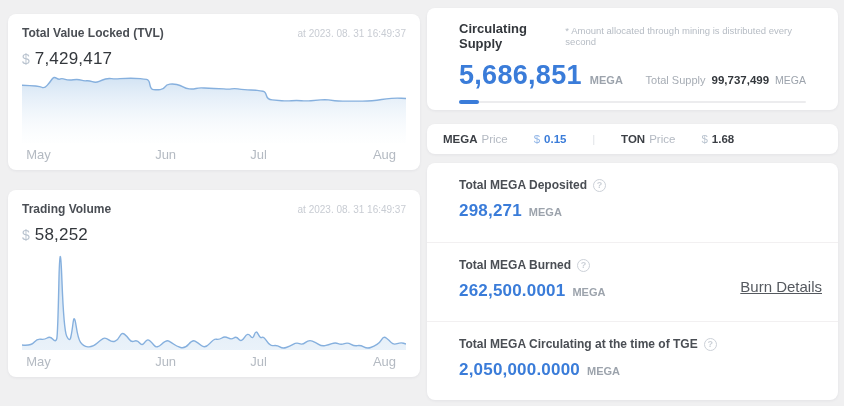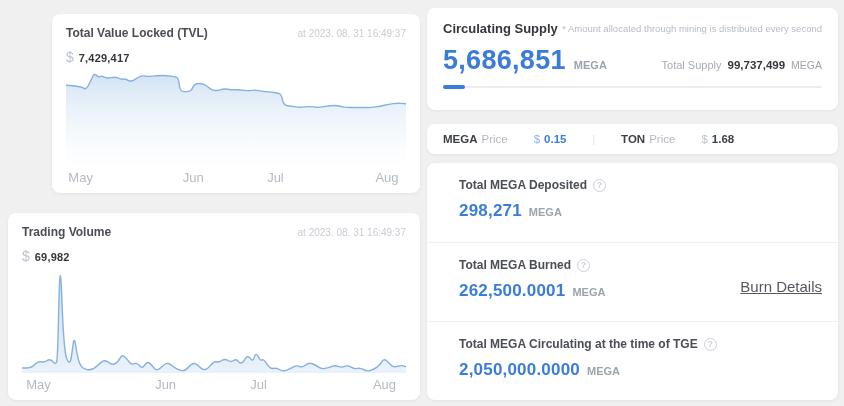--- a/index.html
+++ b/index.html
@@ -14,38 +14,38 @@
   .card {
     background:#ffffff;
     border-radius:8px;
     box-shadow:0 1px 3px rgba(30,40,60,0.06);
   }
   .col-left  { position:absolute; left:8px;  top:14px; width:412px; }
   .col-right { position:absolute; left:427px; top:8px;  width:411px; }
 
   
   .chart-card { display:flex; flex-direction:column; padding:12px 14px 10px; }
-  .chart-card.tvl { height:179px; margin-bottom:20px;margin-left:44px; }
+  .chart-card.tvl { height:156px; margin-bottom:20px; }
   .chart-card.vol { height:187px; }
   .card-head { display:flex; justify-content:space-between; align-items:center; }
   .card-title { font-size:12px; font-weight:700; color:#4a4e54; }
   .timestamp  { font-size:10px; color:#c8ccd3; }
   .money-row { margin-top:9px; display:flex; align-items:baseline; gap:5px; }
   .money-symbol { font-size:14px; color:#b9c3cf; }
-  .money-value  { font-size:11px; font-weight:700; color:#33373c; letter-spacing:0.2px; }
+  .money-value  { font-size:17px; font-weight:400; color:#33373c; letter-spacing:0.2px; }
   .chart-wrap { flex:1; position:relative; margin-top:6px; overflow:hidden; }
   .chart-svg  { position:absolute; inset:0; width:100%; height:100%; display:block; }
   .x-axis { position:relative; height:15px; margin-top:2px; }
   .x-axis span {
     position:absolute; top:2px; transform:translateX(-50%);
     font-size:13px; color:#b4bac2; white-space:nowrap;
   }
 
   
-  .supply-card { height:102px; padding:13px 16px 0; margin-bottom:14px; }
+  .supply-card { height:102px; padding:13px 32px 0; margin-bottom:14px; }
   .supply-head { display:flex; justify-content:space-between; align-items:center; }
   .supply-title { font-size:13px; font-weight:700; color:#33373c; }
   .supply-note  { font-size:9.5px; color:#b6bcc4; }
   .supply-value-row { margin-top:9px; display:flex; align-items:baseline; }
   .supply-value { font-size:27px; font-weight:700; color:#3a7cd9; letter-spacing:0.3px; }
   .supply-unit  { font-size:11px; color:#9ca3ac; margin-left:8px; font-weight:700; }
   .total-supply { margin-left:auto; display:flex; align-items:flex-end; gap:6px; }
   .ts-label { font-size:11px; color:#a7adb5; }
   .ts-value { font-size:11.5px; font-weight:700; color:#33373c; }
   .ts-unit  { font-size:10.5px; color:#9ca3ac; }
@@ -119,21 +119,21 @@
       </div>
   </section>
 
   <section class="card chart-card vol">
     <div class="card-head">
       <span class="card-title">Trading Volume</span>
       <span class="timestamp">at 2023. 08. 31 16:49:37</span>
     </div>
     <div class="money-row">
       <span class="money-symbol">$</span>
-      <span class="money-value">69,982</span>
+      <span class="money-value">58,252</span>
     </div>
     <div class="chart-wrap">
       <svg class="chart-svg" viewBox="0 0 100 100" preserveAspectRatio="none">
         <defs>
           <linearGradient id="grad1" x1="0" y1="0" x2="0" y2="1">
             <stop class="s0" offset="0" stop-color="#c2d9ef" stop-opacity="0.8"></stop>
             <stop class="s1" offset="1" stop-color="#d8e7f5" stop-opacity="0.55"></stop>
           </linearGradient>
         </defs>
         <path class="area" fill="url(#grad1)" d="M 0 95 Q 2.3 96 3.15 92.25 Q 4 88.5 4.9 89.1 Q 5.8 89.7 6.55 87.85 Q 7.3 86 8.05 89.15 Q 8.8 92.3 9.05 88.65 Q 9.3 85 9.600000000000001 32.5 Q 9.9 -20 10.4 30 Q 10.9 80 11.65 86.15 Q 12.4 92.3 12.7 87.15 Q 13 82 13.3 72.5 Q 13.6 63 14.1 75.75 Q 14.6 88.5 15.25 92.35 Q 15.9 96.2 17.15 96.80000000000001 Q 18.4 97.4 19.45 93.55000000000001 Q 20.5 89.7 21.1 88.45 Q 21.7 87.2 22.6 89.75 Q 23.5 92.3 24.25 91 Q 25 89.7 25.5 85.85 Q 26 82 26.65 84 Q 27.3 86 27.9 89.15 Q 28.5 92.3 29.25 91 Q 30 89.7 30.65 92.95 Q 31.3 96.2 31.950000000000003 92.35 Q 32.6 88.5 33.2 90.4 Q 33.8 92.3 34.45 95.5 Q 35.1 98.7 36.35 94.2 Q 37.6 89.7 38.25 91 Q 38.9 92.3 39.55 94.25 Q 40.2 96.2 41.3 97.45 Q 42.4 98.7 43.4 94.2 Q 44.4 89.7 45.05 91 Q 45.7 92.3 46.7 95.5 Q 47.7 98.7 48.85 93.6 Q 50 88.5 50.65 89.1 Q 51.3 89.7 52.05 87.85 Q 52.8 86 53.65 87.85 Q 54.5 89.7 55.15 87.85 Q 55.8 86 56.45 89.15 Q 57.1 92.3 57.95 87.15 Q 58.8 82 59.45 85.85 Q 60.1 89.7 60.5 84.6 Q 60.9 79.5 61.5 84 Q 62.1 88.5 62.5 87.25 Q 62.9 86 63.75 91.1 Q 64.6 96.2 65.5 95.55000000000001 Q 66.4 94.9 67.15 96.80000000000001 Q 67.9 98.7 68.80000000000001 97.45 Q 69.7 96.2 70.6 94.25 Q 71.5 92.3 72.25 93.6 Q 73 94.9 73.85 92.30000000000001 Q 74.7 89.7 75.6 91 Q 76.5 92.3 77.25 94.25 Q 78 96.2 78.9 95.55000000000001 Q 79.8 94.9 80.69999999999999 93.6 Q 81.6 92.3 82.35 93.6 Q 83.1 94.9 83.94999999999999 93.6 Q 84.8 92.3 85.69999999999999 94.25 Q 86.6 96.2 87.35 95.55000000000001 Q 88.1 94.9 89 96.80000000000001 Q 89.9 98.7 90.80000000000001 97.45 Q 91.7 96.2 92.45 94.25 Q 93.2 92.3 93.7 89.15 Q 94.2 86 94.85 87.85 Q 95.5 89.7 96.1 92.30000000000001 Q 96.7 94.9 97.7 93.6 Q 98.7 92.3 99.35 93.15 L 100 94 L 100 100 L 0 100 Z"></path>

